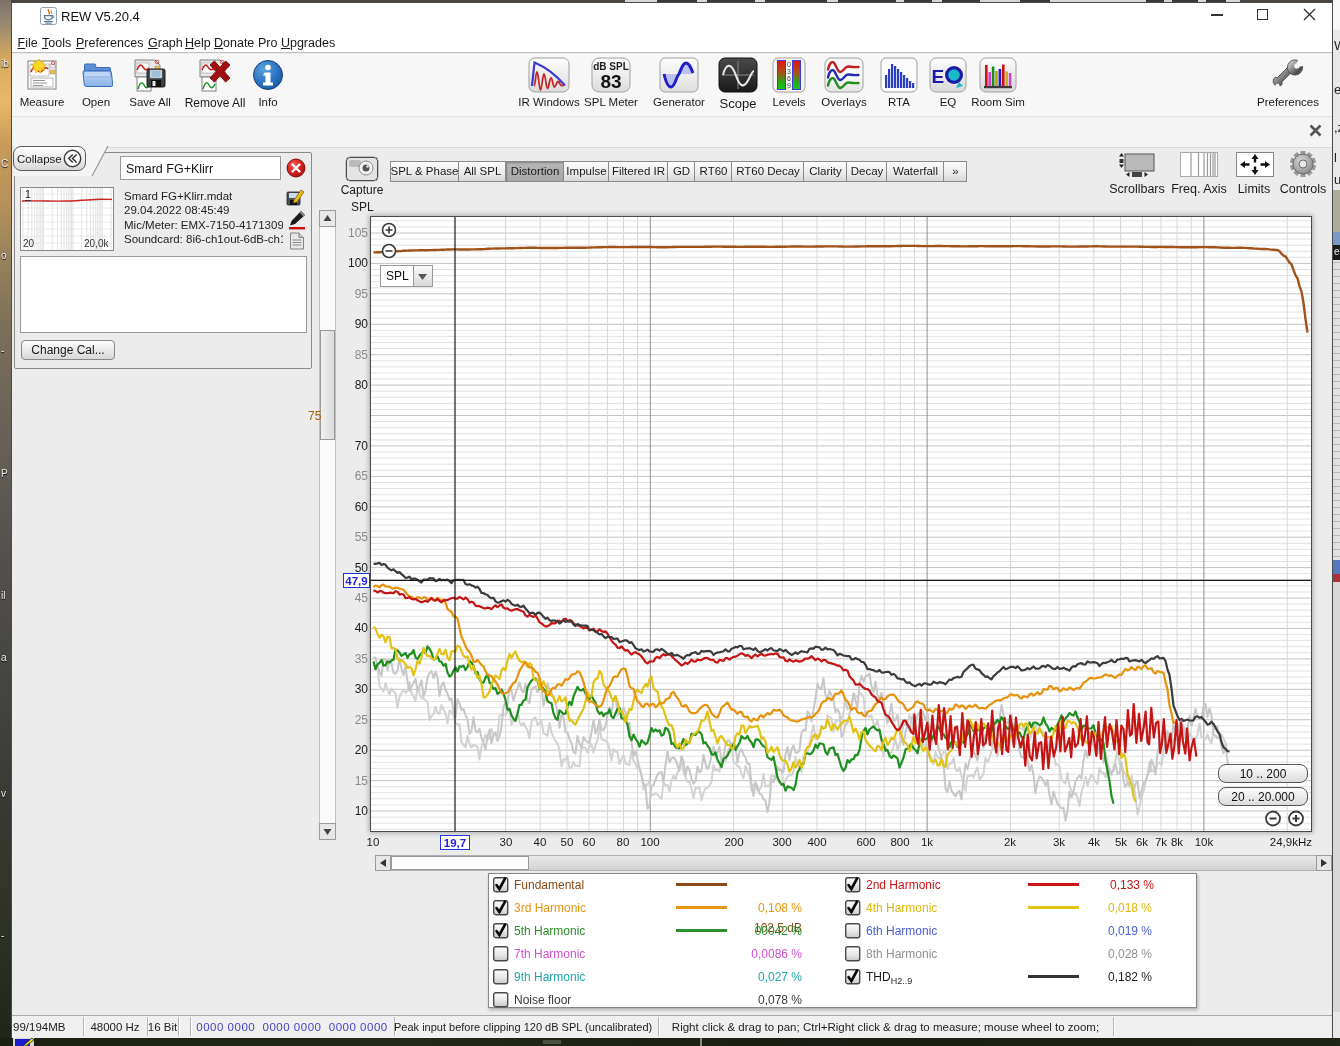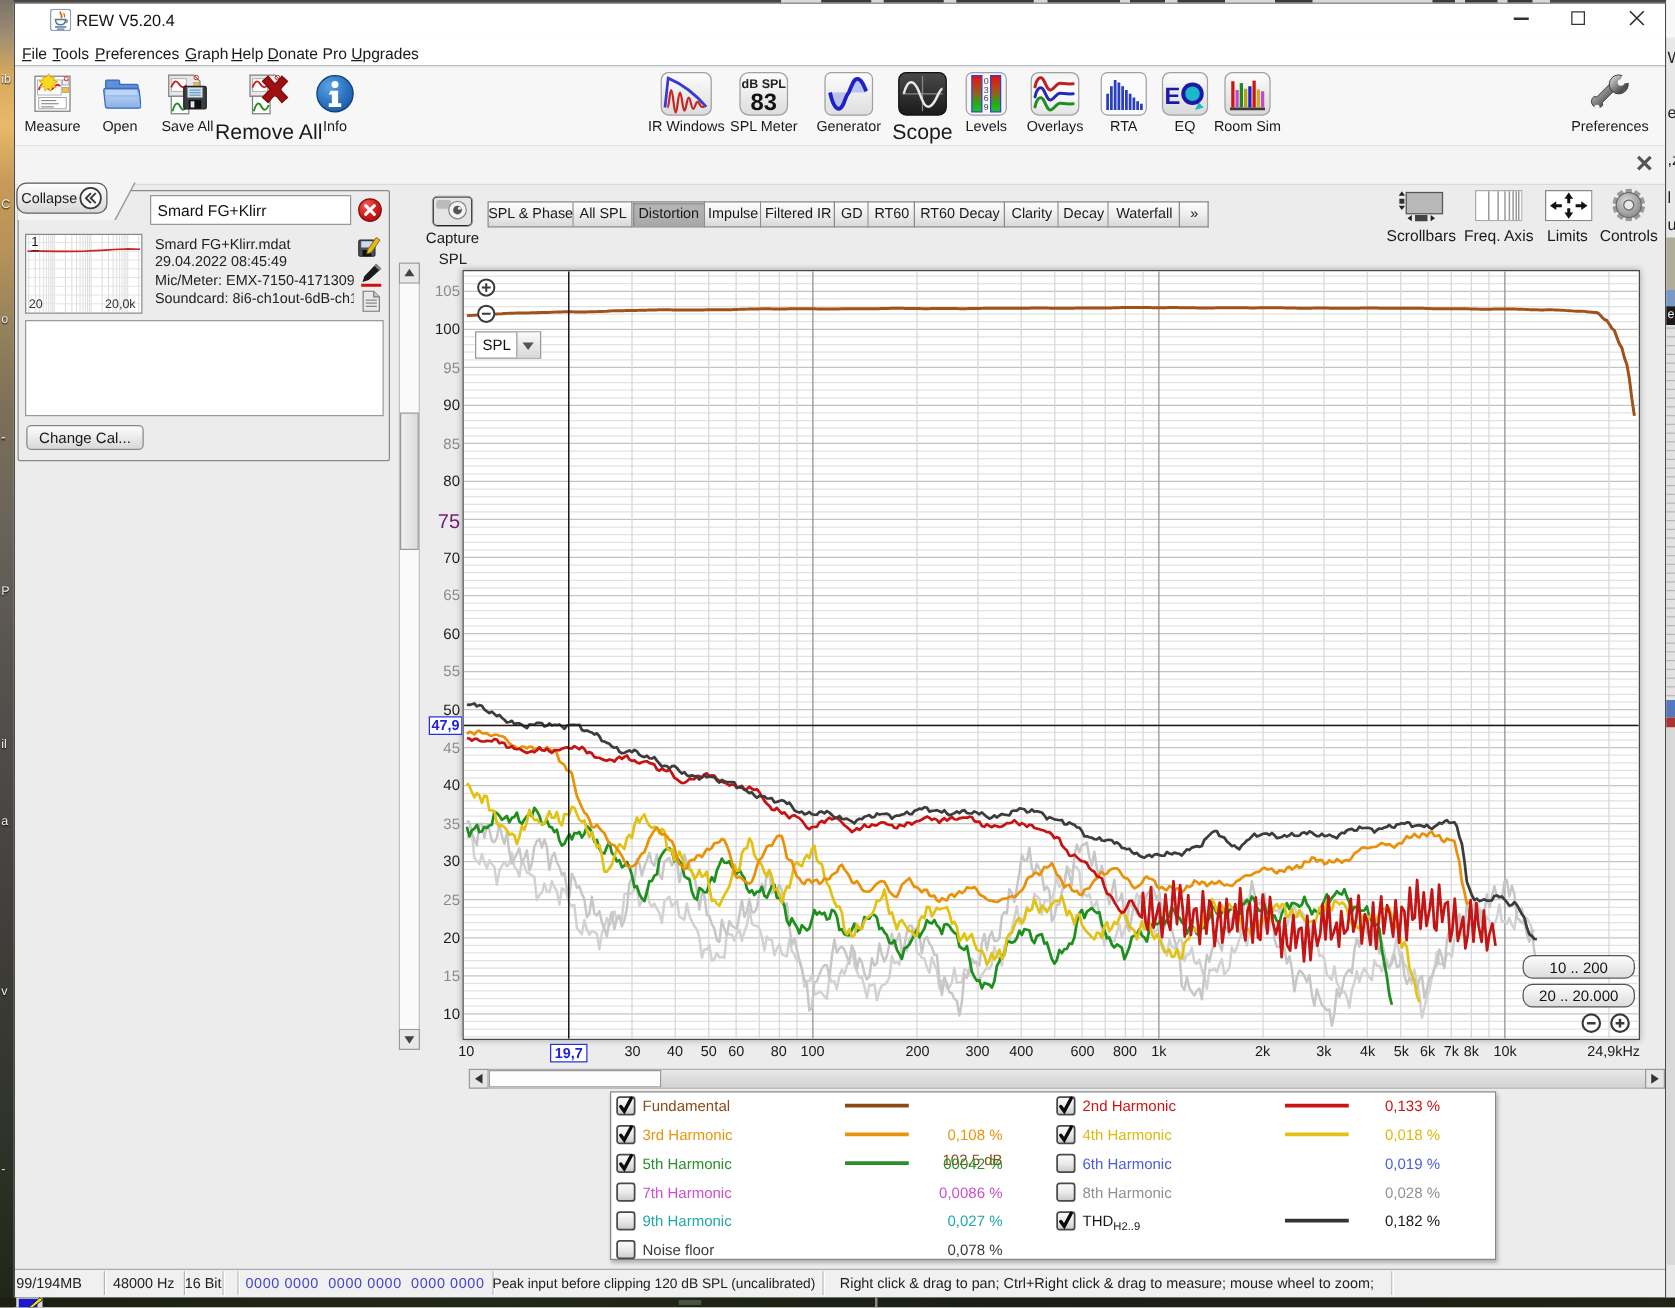--- a/index.html
+++ b/index.html
@@ -86,21 +86,21 @@
 <div class="abs" style="left:197px;top:57px;width:36px;height:36px;"><svg width="36" height="36" viewBox="0 0 36 36">
 <path d="M3 3 h20 l5 5 v12 h-25 z" fill="#e8e8e8" stroke="#808080"></path>
 <rect x="5" y="6" width="12" height="10" fill="#fff" stroke="#999" stroke-width="0.6"></rect>
 <path d="M5 13 Q8 5 11 10 T17 11" fill="none" stroke="#cc2222" stroke-width="1.5"></path>
 <circle cx="25" cy="5" r="1.8" fill="none" stroke="#cc3333" stroke-width="0.8"></circle>
 <rect x="23" y="9" width="4" height="3.5" fill="#f3c12b" stroke="#999" stroke-width="0.5"></rect>
 <rect x="5" y="20" width="14" height="14" fill="#fff" stroke="#808080"></rect>
 <path d="M6 32 Q9 22 12 28 T18 27" fill="none" stroke="#1e8c1e" stroke-width="1.5"></path>
 <path d="M13 8 l4.5-4 5.5 6.5 5.5-6.5 4.5 4 -6 6.5 6 6.5 -4.5 4 -5.5-6.5 -5.5 6.5 -4.5-4 6-6.5 z" fill="#a01010" stroke="#7a0c0c" stroke-width="1"></path>
 </svg></div>
-<div class="abs" style="left:155px;top:96px;width:120px;text-align:center;font-size:17px;color:#1a1a1a;">Remove All</div>
+<div class="abs" style="left:155px;top:96px;width:120px;text-align:center;font-size:12px;color:#1a1a1a;">Remove All</div>
 <div class="abs" style="left:252px;top:59px;width:32px;height:32px;"><svg width="32" height="32" viewBox="0 0 32 32">
 <defs>
           <radialGradient id="infg" cx="0.35" cy="0.3" r="0.9">
 <stop offset="0" stop-color="#5aa2e0"></stop>
             <stop offset="0.55" stop-color="#2a72c0"></stop>
             <stop offset="1" stop-color="#144f90"></stop>
 </radialGradient>
         </defs>
 <circle cx="16" cy="16" r="14.5" fill="url(#infg)" stroke="#0f3f78"></circle>
 <circle cx="16" cy="8.5" r="2.8" fill="#fff"></circle>
@@ -149,21 +149,21 @@
           <linearGradient id="scg" x1="0" y1="0" x2="0" y2="1">
 <stop offset="0" stop-color="#4a4a4a"></stop>
             <stop offset="1" stop-color="#1a1a1a"></stop>
           </linearGradient>
         </defs>
 <rect x="1" y="1" width="38" height="34" rx="6" fill="url(#scg)" stroke="#111"></rect>
 <line x1="20" y1="4" x2="20" y2="32" stroke="#888" stroke-width="1"></line>
 <line x1="4" y1="18" x2="36" y2="18" stroke="#888" stroke-width="1"></line>
 <path d="M5 18 C8 6 13 6 17 16 C20 24 22 30 26 28 C31 26 33 14 36 14" fill="none" stroke="#e8e8e8" stroke-width="2"></path>
 </svg></div>
-<div class="abs" style="left:678px;top:96px;width:120px;text-align:center;font-size:17px;color:#1a1a1a;">Scope</div>
+<div class="abs" style="left:678px;top:96px;width:120px;text-align:center;font-size:13px;color:#1a1a1a;">Scope</div>
 <div class="abs" style="left:772px;top:57px;width:34px;height:36px;"><svg width="34" height="36" viewBox="0 0 34 36">
 <rect x="1" y="1" width="32" height="34" rx="5" fill="#f6f6f6" stroke="#a0a0a0"></rect>
 <defs>
           <linearGradient id="lvg" x1="0" y1="0" x2="0" y2="1">
 <stop offset="0" stop-color="#e81010"></stop>
             <stop offset="0.45" stop-color="#a05818"></stop>
             <stop offset="0.75" stop-color="#28a818"></stop>
             <stop offset="1" stop-color="#18c818"></stop>
           </linearGradient>
         </defs>
@@ -604,21 +604,21 @@
       <polyline points="2.5,35.5 4.5,35.4 6.5,35.3 8.5,35.2 10.5,35.1 12.5,35.0 14.5,34.9 16.5,34.8 18.5,34.6 20.5,34.5 22.5,34.4 24.5,34.3 26.5,34.2 28.5,34.1 30.5,34.0 32.5,33.8 34.5,33.7 36.5,33.6 38.5,33.5 40.5,33.5 42.5,33.4 44.5,33.4 46.5,33.4 48.5,33.3 50.5,33.3 52.5,33.3 54.5,33.2 56.5,33.2 58.5,33.1 60.5,33.1 62.5,33.0 64.5,33.0 66.5,32.9 68.5,32.9 70.5,32.8 72.5,32.7 74.5,32.6 76.5,32.5 78.5,32.5 80.5,32.4 82.5,32.4 84.5,32.4 86.5,32.4 88.5,32.5 90.5,32.5 92.5,32.5 94.5,32.5 96.5,32.5 98.5,32.5 100.5,32.4 102.5,32.4 104.5,32.4 106.5,32.3 108.5,32.2 110.5,32.2 112.5,32.1 114.5,32.0 116.5,31.8 118.5,31.7 120.5,31.6 122.5,31.6 124.5,31.5 126.5,31.5 128.5,31.5 130.5,31.4 132.5,31.4 134.5,31.4 136.5,31.3 138.5,31.3 140.5,31.2 142.5,31.2 144.5,31.1 146.5,31.1 148.5,31.0 150.5,31.0 152.5,30.9 154.5,30.9 156.5,30.8 158.5,30.8 160.5,30.8 162.5,30.8 164.5,30.8 166.5,30.9 168.5,30.9 170.5,31.0 172.5,31.0 174.5,31.0 176.5,31.0 178.5,31.0 180.5,31.0 182.5,31.0 184.5,31.0 186.5,31.0 188.5,30.9 190.5,30.9 192.5,30.9 194.5,30.8 196.5,30.8 198.5,30.7 200.5,30.7 202.5,30.7 204.5,30.7 206.5,30.7 208.5,30.7 210.5,30.7 212.5,30.7 214.5,30.7 216.5,30.6 218.5,30.6 220.5,30.5 222.5,30.4 224.5,30.4 226.5,30.3 228.5,30.2 230.5,30.2 232.5,30.1 234.5,30.1 236.5,30.1 238.5,30.0 240.5,30.0 242.5,30.0 244.5,30.0 246.5,30.1 248.5,30.1 250.5,30.1 252.5,30.1 254.5,30.1 256.5,30.1 258.5,30.1 260.5,30.0 262.5,30.0 264.5,30.0 266.5,30.0 268.5,30.0 270.5,30.0 272.5,30.0 274.5,30.0 276.5,30.0 278.5,30.0 280.5,30.0 282.5,30.1 284.5,30.1 286.5,30.2 288.5,30.2 290.5,30.2 292.5,30.2 294.5,30.2 296.5,30.2 298.5,30.1 300.5,30.1 302.5,30.0 304.5,30.0 306.5,29.9 308.5,29.9 310.5,29.9 312.5,29.9 314.5,29.9 316.5,29.9 318.5,29.9 320.5,29.9 322.5,29.9 324.5,29.9 326.5,29.9 328.5,29.9 330.5,29.9 332.5,29.9 334.5,29.8 336.5,29.8 338.5,29.7 340.5,29.7 342.5,29.6 344.5,29.6 346.5,29.6 348.5,29.6 350.5,29.6 352.5,29.7 354.5,29.7 356.5,29.7 358.5,29.8 360.5,29.8 362.5,29.8 364.5,29.8 366.5,29.9 368.5,29.9 370.5,29.9 372.5,29.9 374.5,29.8 376.5,29.8 378.5,29.8 380.5,29.7 382.5,29.7 384.5,29.7 386.5,29.7 388.5,29.7 390.5,29.8 392.5,29.8 394.5,29.8 396.5,29.9 398.5,29.9 400.5,29.9 402.5,29.9 404.5,29.8 406.5,29.8 408.5,29.8 410.5,29.8 412.5,29.8 414.5,29.7 416.5,29.6 418.5,29.6 420.5,29.5 422.5,29.5 424.5,29.5 426.5,29.5 428.5,29.5 430.5,29.5 432.5,29.6 434.5,29.6 436.5,29.6 438.5,29.6 440.5,29.6 442.5,29.6 444.5,29.5 446.5,29.5 448.5,29.5 450.5,29.5 452.5,29.5 454.5,29.4 456.5,29.4 458.5,29.4 460.5,29.4 462.5,29.4 464.5,29.4 466.5,29.4 468.5,29.5 470.5,29.5 472.5,29.6 474.5,29.6 476.5,29.6 478.5,29.6 480.5,29.6 482.5,29.6 484.5,29.5 486.5,29.5 488.5,29.5 490.5,29.4 492.5,29.4 494.5,29.4 496.5,29.3 498.5,29.3 500.5,29.3 502.5,29.3 504.5,29.3 506.5,29.3 508.5,29.3 510.5,29.3 512.5,29.3 514.5,29.3 516.5,29.3 518.5,29.3 520.5,29.2 522.5,29.1 524.5,29.1 526.5,29.0 528.5,29.0 530.5,29.0 532.5,28.9 534.5,28.9 536.5,28.9 538.5,28.9 540.5,28.9 542.5,28.9 544.5,28.9 546.5,29.0 548.5,29.0 550.5,29.1 552.5,29.1 554.5,29.1 556.5,29.1 558.5,29.1 560.5,29.1 562.5,29.1 564.5,29.0 566.5,29.0 568.5,29.0 570.5,29.0 572.5,29.1 574.5,29.1 576.5,29.1 578.5,29.1 580.5,29.2 582.5,29.2 584.5,29.2 586.5,29.3 588.5,29.3 590.5,29.4 592.5,29.4 594.5,29.4 596.5,29.4 598.5,29.3 600.5,29.3 602.5,29.2 604.5,29.2 606.5,29.2 608.5,29.1 610.5,29.1 612.5,29.1 614.5,29.2 616.5,29.2 618.5,29.2 620.5,29.2 622.5,29.2 624.5,29.2 626.5,29.2 628.5,29.3 630.5,29.3 632.5,29.3 634.5,29.3 636.5,29.2 638.5,29.2 640.5,29.2 642.5,29.1 644.5,29.1 646.5,29.1 648.5,29.1 650.5,29.1 652.5,29.2 654.5,29.2 656.5,29.3 658.5,29.3 660.5,29.4 662.5,29.4 664.5,29.4 666.5,29.5 668.5,29.5 670.5,29.5 672.5,29.5 674.5,29.5 676.5,29.5 678.5,29.5 680.5,29.4 682.5,29.4 684.5,29.4 686.5,29.4 688.5,29.4 690.5,29.4 692.5,29.5 694.5,29.5 696.5,29.6 698.5,29.6 700.5,29.6 702.5,29.6 704.5,29.6 706.5,29.6 708.5,29.5 710.5,29.5 712.5,29.5 714.5,29.5 716.5,29.5 718.5,29.4 720.5,29.4 722.5,29.3 724.5,29.3 726.5,29.3 728.5,29.4 730.5,29.4 732.5,29.5 734.5,29.5 736.5,29.6 738.5,29.6 740.5,29.6 742.5,29.6 744.5,29.6 746.5,29.6 748.5,29.6 750.5,29.6 752.5,29.6 754.5,29.6 756.5,29.6 758.5,29.6 760.5,29.6 762.5,29.6 764.5,29.6 766.5,29.6 768.5,29.7 770.5,29.7 772.5,29.8 774.5,29.9 776.5,29.9 778.5,29.9 780.5,30.0 782.5,30.0 784.5,30.0 786.5,30.0 788.5,29.9 790.5,29.9 792.5,30.0 794.5,30.0 796.5,30.0 798.5,30.0 800.5,30.0 802.5,30.0 804.5,30.1 806.5,30.1 808.5,30.2 810.5,30.2 812.5,30.3 814.5,30.3 816.5,30.3 818.5,30.3 820.5,30.3 822.5,30.3 824.5,30.2 826.5,30.2 828.5,30.1 830.5,30.1 832.5,30.1 834.5,30.1 836.5,30.1 838.5,30.2 840.5,30.2 842.5,30.3 844.5,30.3 846.5,30.4 848.5,30.5 850.5,30.6 852.5,30.7 854.5,30.7 856.5,30.8 858.5,30.8 860.5,30.9 862.5,30.9 864.5,30.9 866.5,30.8 868.5,30.8 870.5,30.8 872.5,30.9 874.5,30.9 876.5,31.1 878.5,31.2 880.5,31.3 882.5,31.5 884.5,31.6 886.5,31.7 888.5,31.9 890.5,32.0 892.5,32.0 894.5,32.0 896.5,32.1 898.5,32.4 900.5,32.6 902.5,32.8 904.5,33.0 906.5,33.0 908.5,34.3 910.5,36.6 912.5,38.6 914.5,39.4 916.5,42.4 918.5,45.7 920.5,47.3 922.5,52.9 924.5,58.1 926.5,61.3 928.5,69.1 930.5,74.6 932.5,85.9 934.5,102.1 936.5,115.7" fill="none" stroke="#a0521a" stroke-width="2.4" stroke-linejoin="round"></polyline>
       <line x1="84.0" y1="0" x2="84.0" y2="614" stroke="#1a1a1a" stroke-width="1.2"></line>
       <line x1="0" y1="363.4" x2="940" y2="363.4" stroke="#1a1a1a" stroke-width="1.2"></line>
     </svg>
 <div class="abs" style="left:308px;top:226px;width:60px;text-align:right;font-size:12px;color:#8a8a8a;">105</div>
 <div class="abs" style="left:308px;top:256px;width:60px;text-align:right;font-size:12px;color:#1a1a1a;">100</div>
 <div class="abs" style="left:308px;top:287px;width:60px;text-align:right;font-size:12px;color:#8a8a8a;">95</div>
 <div class="abs" style="left:308px;top:317px;width:60px;text-align:right;font-size:12px;color:#1a1a1a;">90</div>
 <div class="abs" style="left:308px;top:348px;width:60px;text-align:right;font-size:12px;color:#8a8a8a;">85</div>
 <div class="abs" style="left:308px;top:378px;width:60px;text-align:right;font-size:12px;color:#1a1a1a;">80</div>
-<div class="abs" style="left:308px;top:409px;width:60px;text-align:right;font-size:16px;color:#701a75;">75</div>
+<div class="abs" style="left:308px;top:409px;width:60px;text-align:left;font-size:12px;color:#a16207;">75</div>
 <div class="abs" style="left:308px;top:439px;width:60px;text-align:right;font-size:12px;color:#1a1a1a;">70</div>
 <div class="abs" style="left:308px;top:469px;width:60px;text-align:right;font-size:12px;color:#8a8a8a;">65</div>
 <div class="abs" style="left:308px;top:500px;width:60px;text-align:right;font-size:12px;color:#1a1a1a;">60</div>
 <div class="abs" style="left:308px;top:530px;width:60px;text-align:right;font-size:12px;color:#8a8a8a;">55</div>
 <div class="abs" style="left:308px;top:561px;width:60px;text-align:right;font-size:12px;color:#1a1a1a;">50</div>
 <div class="abs" style="left:308px;top:591px;width:60px;text-align:right;font-size:12px;color:#8a8a8a;">45</div>
 <div class="abs" style="left:308px;top:621px;width:60px;text-align:right;font-size:12px;color:#1a1a1a;">40</div>
 <div class="abs" style="left:308px;top:652px;width:60px;text-align:right;font-size:12px;color:#8a8a8a;">35</div>
 <div class="abs" style="left:308px;top:682px;width:60px;text-align:right;font-size:12px;color:#1a1a1a;">30</div>
 <div class="abs" style="left:308px;top:713px;width:60px;text-align:right;font-size:12px;color:#8a8a8a;">25</div>
@@ -766,21 +766,21 @@
           <stop offset="0" stop-color="#fdfdfd"></stop>
           <stop offset="0.55" stop-color="#e8e8e8"></stop>
           <stop offset="1" stop-color="#c9c9c9"></stop>
         </linearGradient>
       </defs>
       <rect x="0.7" y="0.7" width="14" height="14" rx="2" fill="url(#cbg845877)" stroke="#4a4a4a" stroke-width="1.4"></rect>
       <path d="M3.6 8.2 L6.4 12 L12 1.6" fill="none" stroke="#0a0a0a" stroke-width="2.7" stroke-linecap="round"></path>
     </svg>
 <div class="abs" style="left:866px;top:878px;font-size:12px;color:#cc1414;">2nd Harmonic</div>
 <div class="abs" style="left:1028px;top:883px;width:51px;height:2.5px;background:#cc1414;"></div>
-<div class="abs" style="left:1052px;top:878px;width:100px;text-align:right;font-size:12px;color:#cc1414;">0,133 %</div>
+<div class="abs" style="left:1110px;top:878px;width:100px;font-size:12px;color:#cc1414;">0,133 %</div>
 <svg class="abs" style="left:845px;top:900px;overflow:visible;" width="16" height="16" viewBox="0 0 16 16">
       <defs>
         <linearGradient id="cbg845900" x1="0" y1="0" x2="0" y2="1">
           <stop offset="0" stop-color="#fdfdfd"></stop>
           <stop offset="0.55" stop-color="#e8e8e8"></stop>
           <stop offset="1" stop-color="#c9c9c9"></stop>
         </linearGradient>
       </defs>
       <rect x="0.7" y="0.7" width="14" height="14" rx="2" fill="url(#cbg845900)" stroke="#4a4a4a" stroke-width="1.4"></rect>
       <path d="M3.6 8.2 L6.4 12 L12 1.6" fill="none" stroke="#0a0a0a" stroke-width="2.7" stroke-linecap="round"></path>

